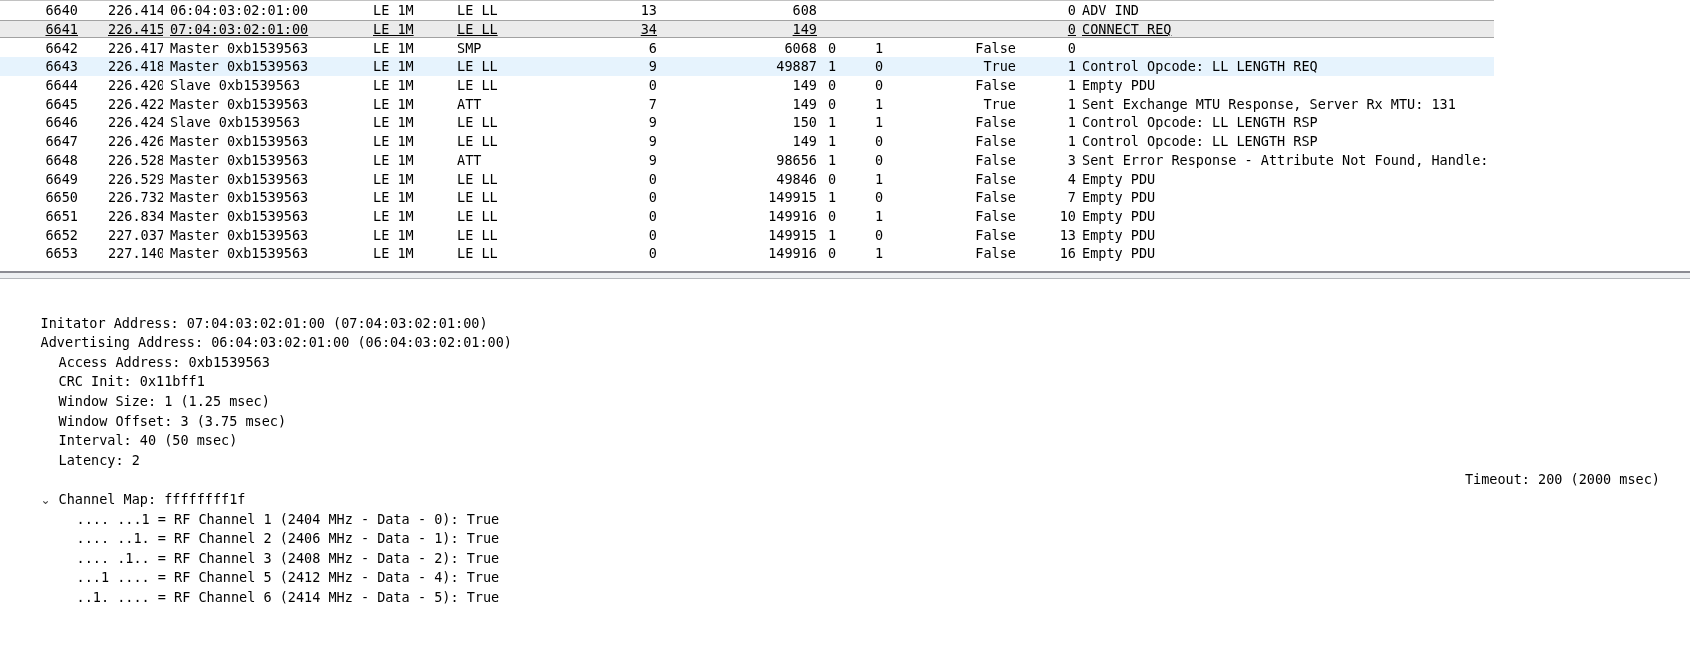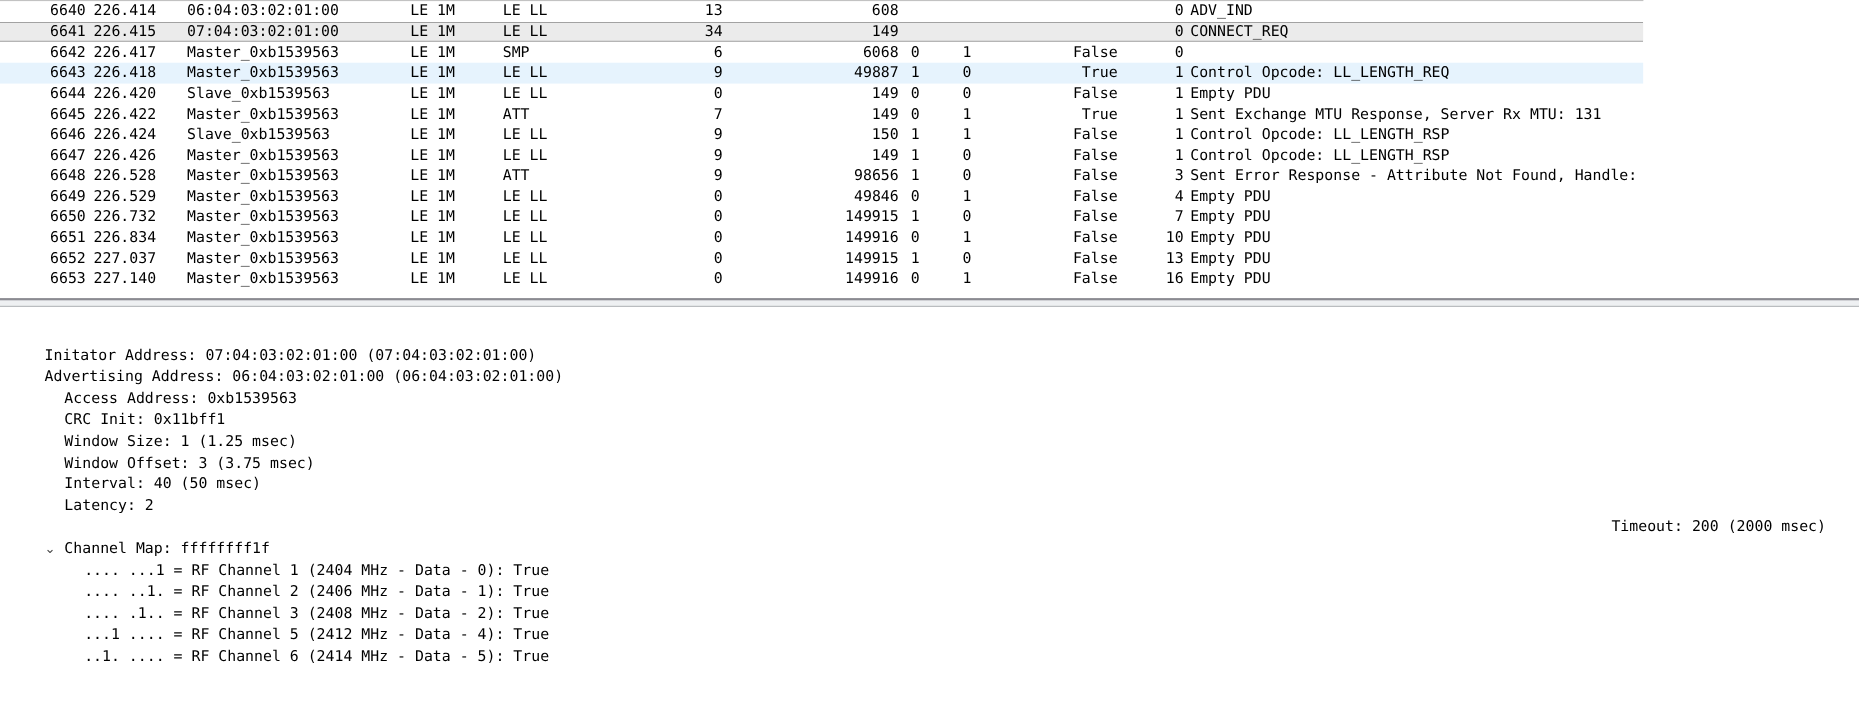--- a/index.html
+++ b/index.html
@@ -25,28 +25,29 @@
     display: grid;
     grid-template-columns: 78px 85px 201px 86px 103px 104px 160px 30px 64px 105px 60px 1fr;
     height: 18.7px;
     align-items: center;
     white-space: pre;
     cursor: default;
   }
   .prow.selected {
     background: var(--sel-bg, #ebebeb);
     box-shadow: inset 0 1px 0 var(--sel-border, #a2a2a2), inset 0 -1px 0 var(--sel-border, #a2a2a2);
+    text-decoration: underline;
   }
   .prow.highlight {
     background: var(--hl-bg, #e6f3fd);
   }
   .cell { overflow: hidden; }
   .ar { text-align: right; }
   .ac { text-align: center; }
-  .col-time     { padding-left: 7px; }
+  .col-time     { padding-left: 7px; margin-left: 23px; }
   .col-source   { padding-left: 7px; }
   .col-phy      { padding-left: 9px; }
   .col-protocol { padding-left: 7px; }
   .col-info     { padding-left: 6px; }
 
   
   .splitter { height: 19px; background: #ffffff; }
   .splitter-bar {
     margin-top: 9px;
     height: 8px;

